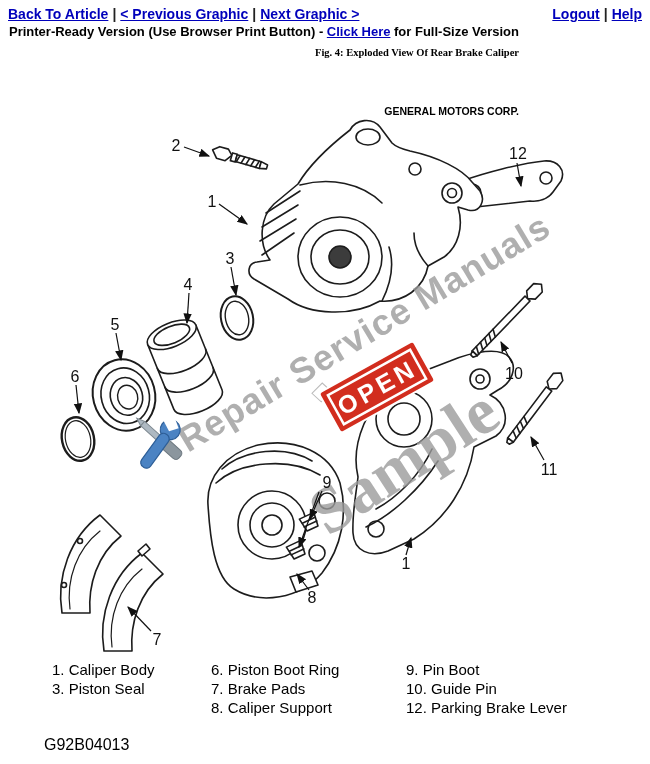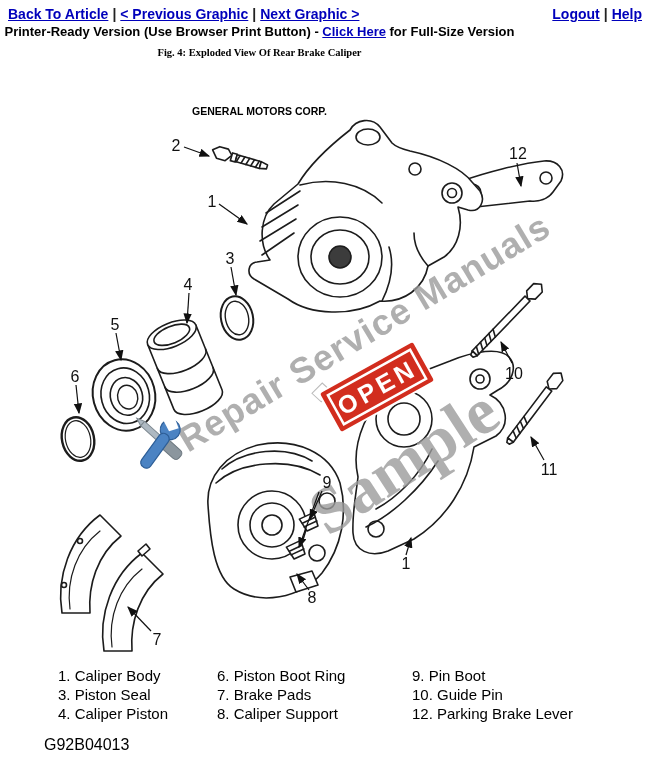--- a/index.html
+++ b/index.html
@@ -4,26 +4,26 @@
 <style>
   html,body{margin:0;padding:0;}
   body{
     width:650px;height:764px;position:relative;overflow:hidden;
     background:#ffffff;color:#000;
     font-family:"Liberation Sans",sans-serif;
   }
   a{color:#0000bb;text-decoration:underline;cursor:pointer;font-weight:bold;}
   .topnav{position:absolute;top:6px;left:8px;right:8px;display:flex;justify-content:space-between;font-size:14px;font-weight:bold;}
   .sep{color:#222;margin:0 4px;font-weight:bold;text-decoration:none;}
-  .centered{position:absolute;left:0;width:519px;text-align:center;}
+  .centered{position:absolute;left:0;width:519px;text-align:right;}
   .title{top:24px;font-size:13px;font-weight:bold;}
   .figcap{top:47px;font-size:10.5px;font-weight:bold;font-family:Liberation Serif, serif;}
   .company{top:61px;font-size:10.5px;font-weight:bold;margin-top:44px;}
   .diagram-wrap{position:absolute;top:85px;left:0;width:650px;height:570px;}
-  .legend-col{position:absolute;top:652px;margin:14px;padding:0;list-style:none;font-size:15px;}
+  .legend-col{position:absolute;top:652px;margin:8px;padding:0;list-style:none;font-size:15px;}
   .legend-col li{line-height:19px;white-space:nowrap;}
   .col1{left:44px;}.col2{left:203px;}.col3{left:398px;}
   .figure-id{position:absolute;left:44px;top:736px;font-size:16px;}
 </style>
 </head>
 <body>
 
 <div class="topnav">
   <div>
     <a>Back To Article</a><span class="sep">|</span><a>&lt; Previous Graphic</a><span class="sep">|</span><a>Next Graphic &gt;</a>
@@ -231,21 +231,20 @@
     <text x="514" y="294">10</text>
     <text x="549" y="390">11</text>
     <text x="406" y="484">1</text>
   </g>
 </svg>
 </div>
 
 <ul class="legend-col col1">
   <li>1. Caliper Body</li>
   <li>3. Piston Seal</li>
-  <li>4. Caliper Piston</li>
 </ul>
 <ul class="legend-col col2">
   <li>6. Piston Boot Ring</li>
   <li>7. Brake Pads</li>
   <li>8. Caliper Support</li>
 </ul>
 <ul class="legend-col col3">
   <li>9. Pin Boot</li>
   <li>10. Guide Pin</li>
   <li>12. Parking Brake Lever</li>

